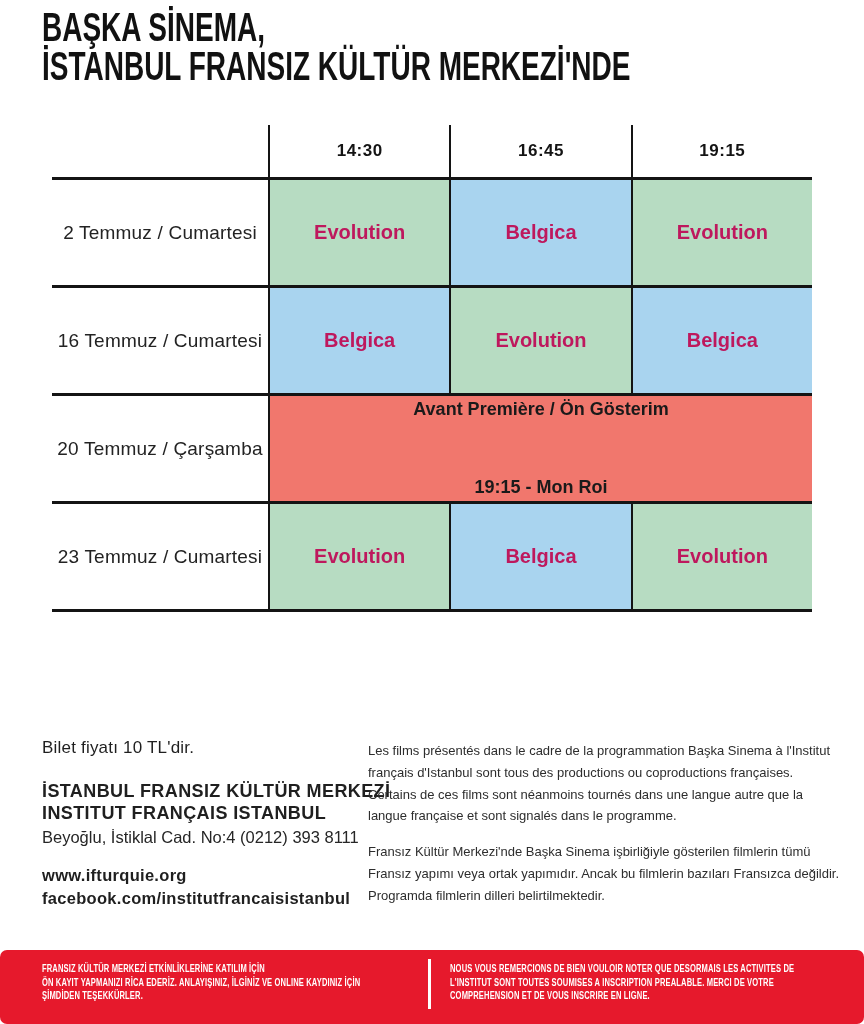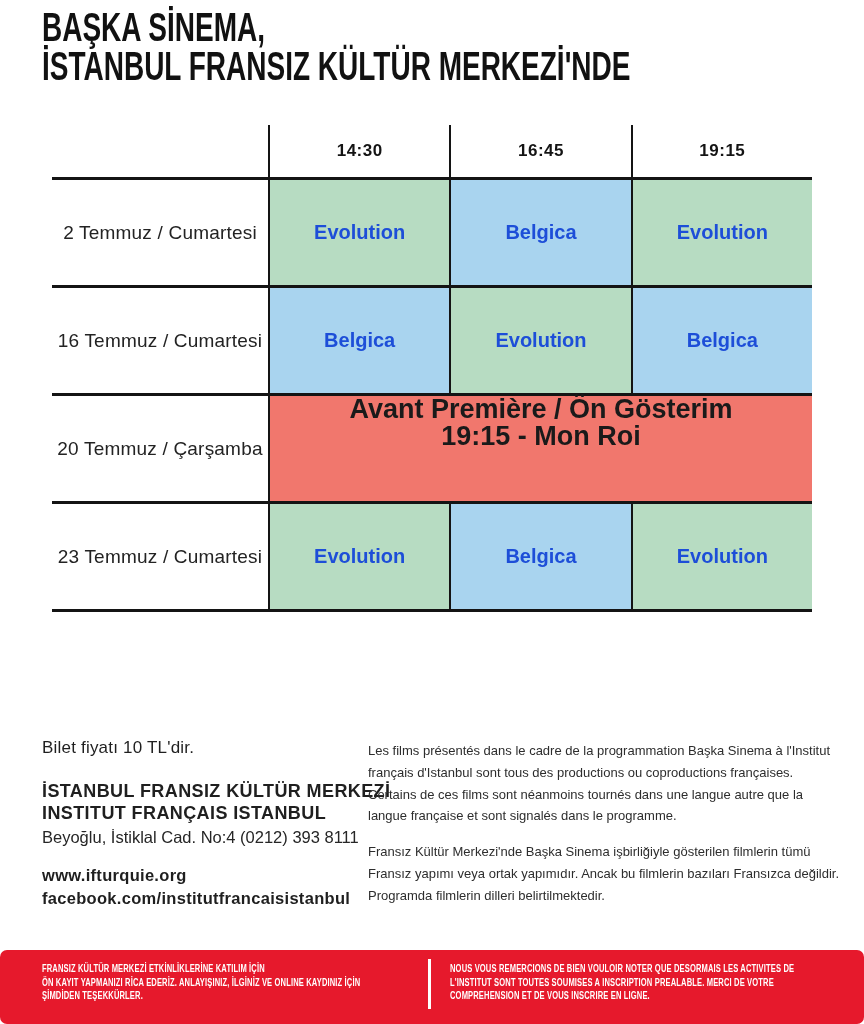--- a/index.html
+++ b/index.html
@@ -66,30 +66,30 @@
     letter-spacing: 0.2px;
   }
   .s-film {
     flex: 1;
     border-left: 2px solid #141414;
     display: flex;
     align-items: center;
     justify-content: center;
     font-size: 20px;
     font-weight: bold;
-    color: #1d4ed8;
+    color: #be185d;
   }
   .s-premiere {
     flex: 3;
     border-left: 2px solid #141414;
     display: flex;
     flex-direction: column;
     align-items: center;
-    justify-content: flex-start;
-    font-size: 27px;
+    justify-content: space-between;
+    font-size: 18px;
     font-weight: bold;
     line-height: 27px;
     color: #1a1a1a;
   }
 
   
   .info-left { position: absolute; left: 42px; top: 738px; color: #1f1f1f; }
   .ticket { font-size: 17px; letter-spacing: 0.2px; }
   .org { margin-top: 22px; font-weight: bold; font-size: 18px; line-height: 22px; letter-spacing: 0.4px; }
   .address { font-size: 16.5px; line-height: 22px; margin-top: 2px; color: #262626; }

